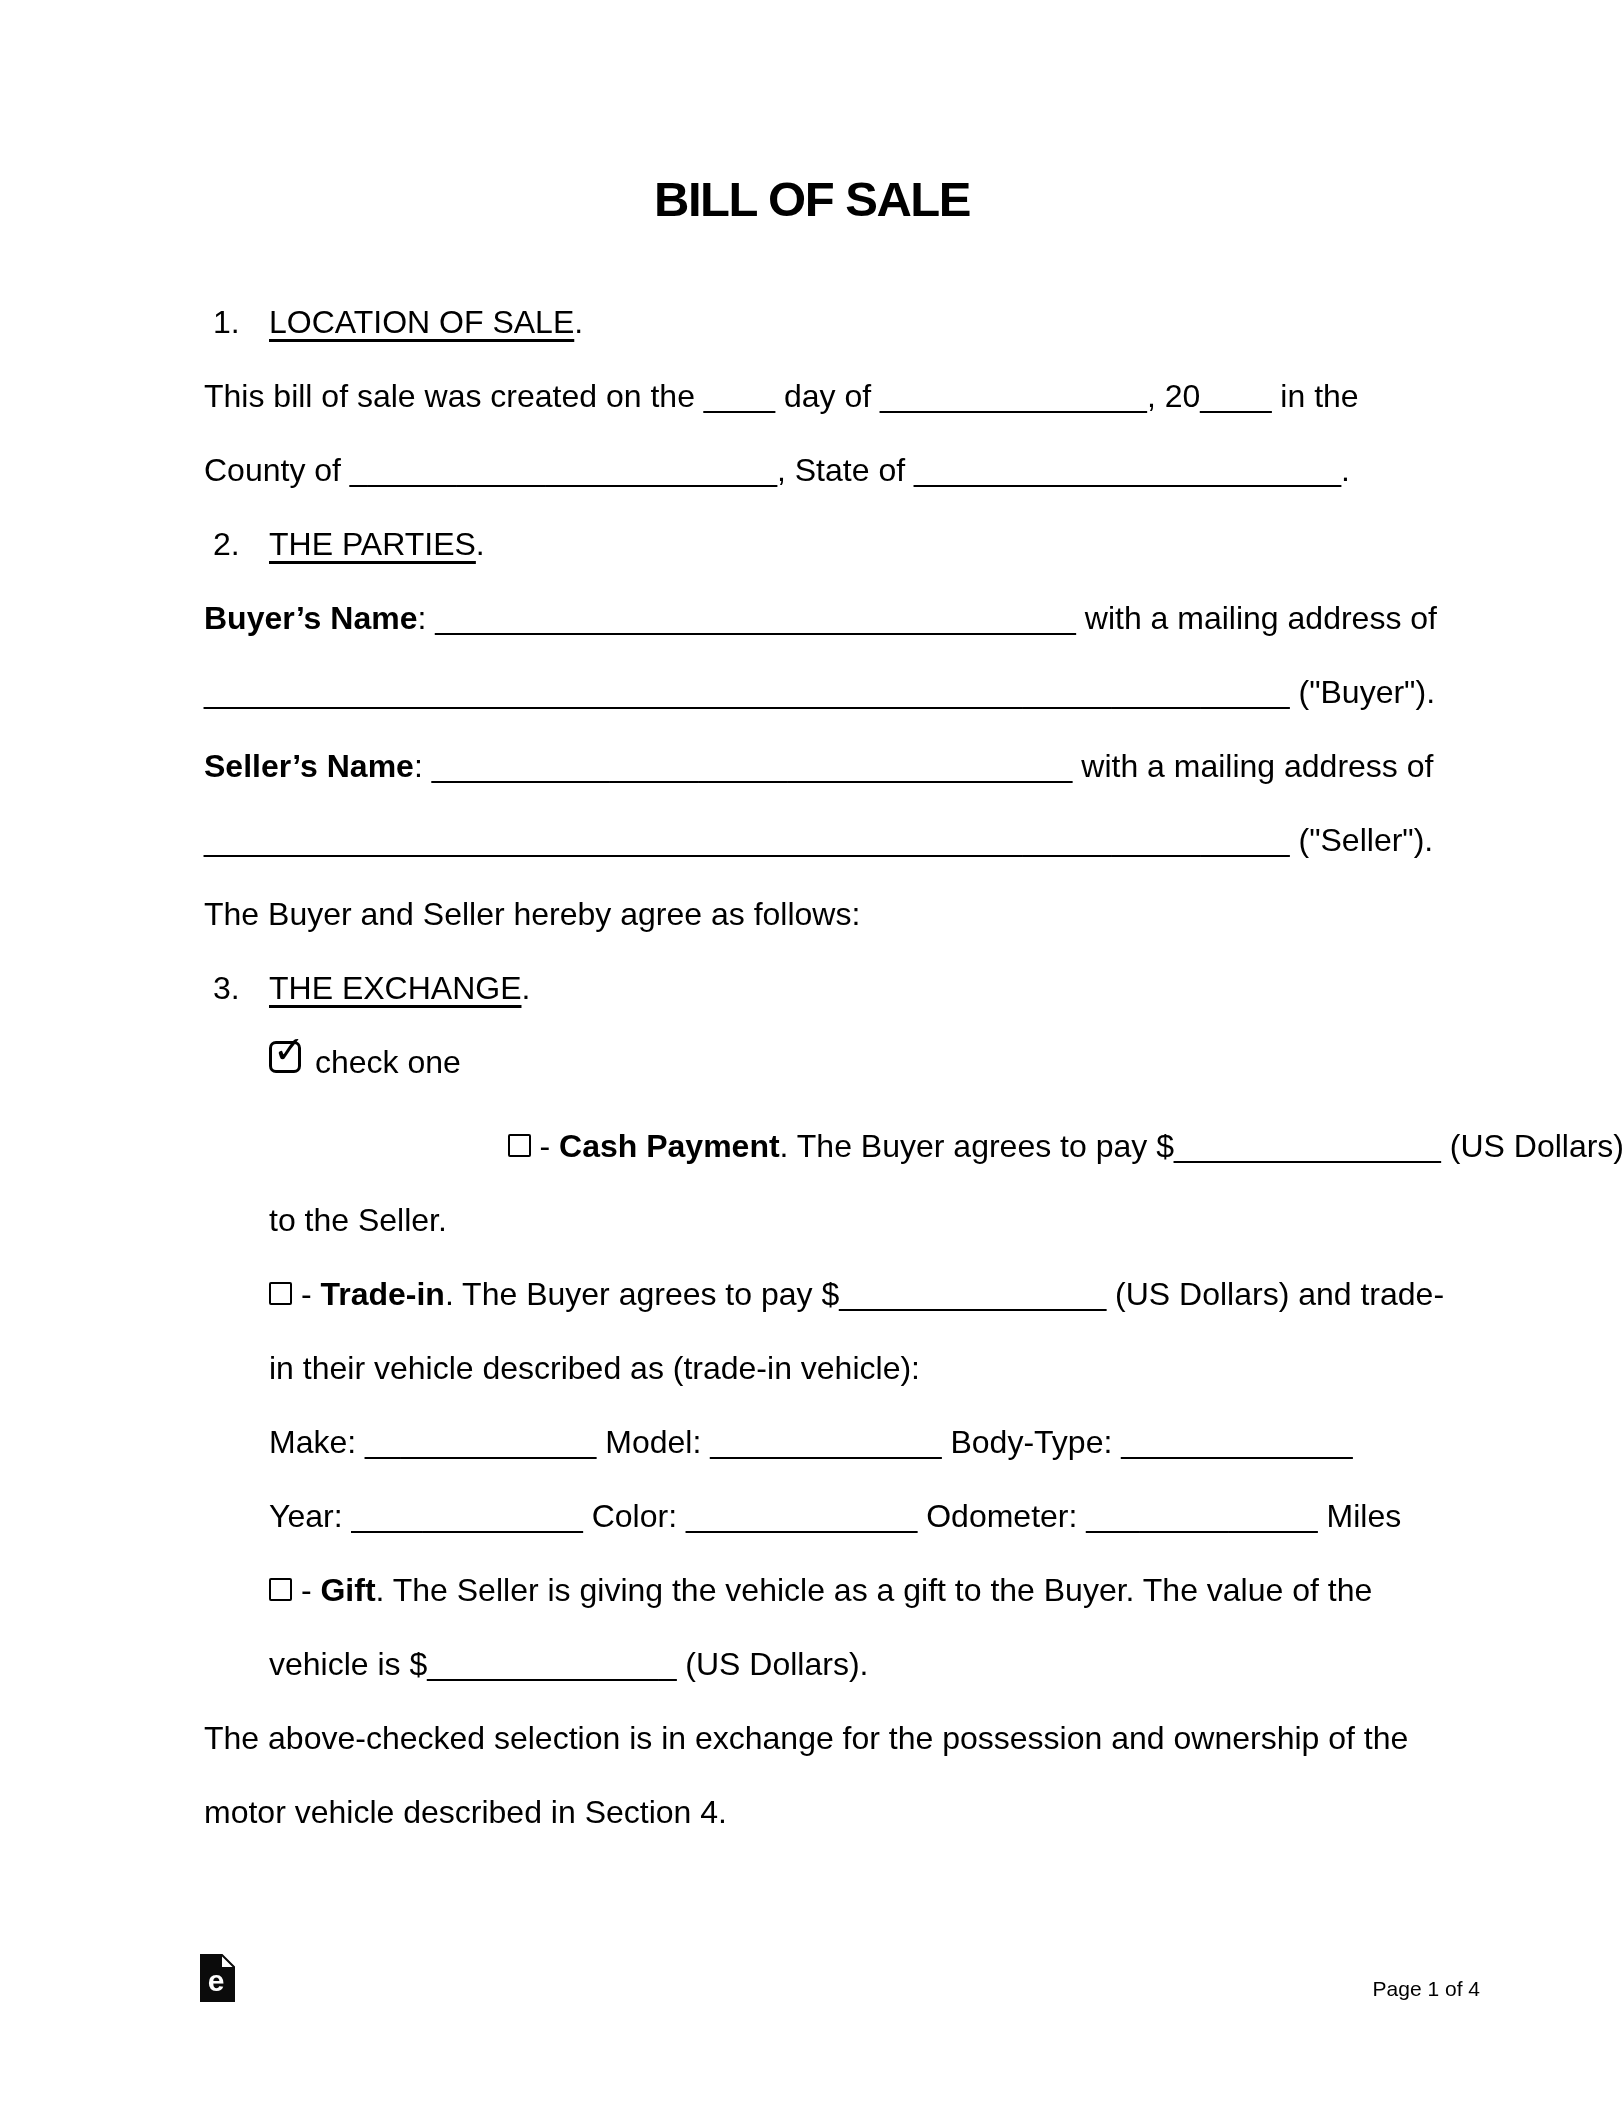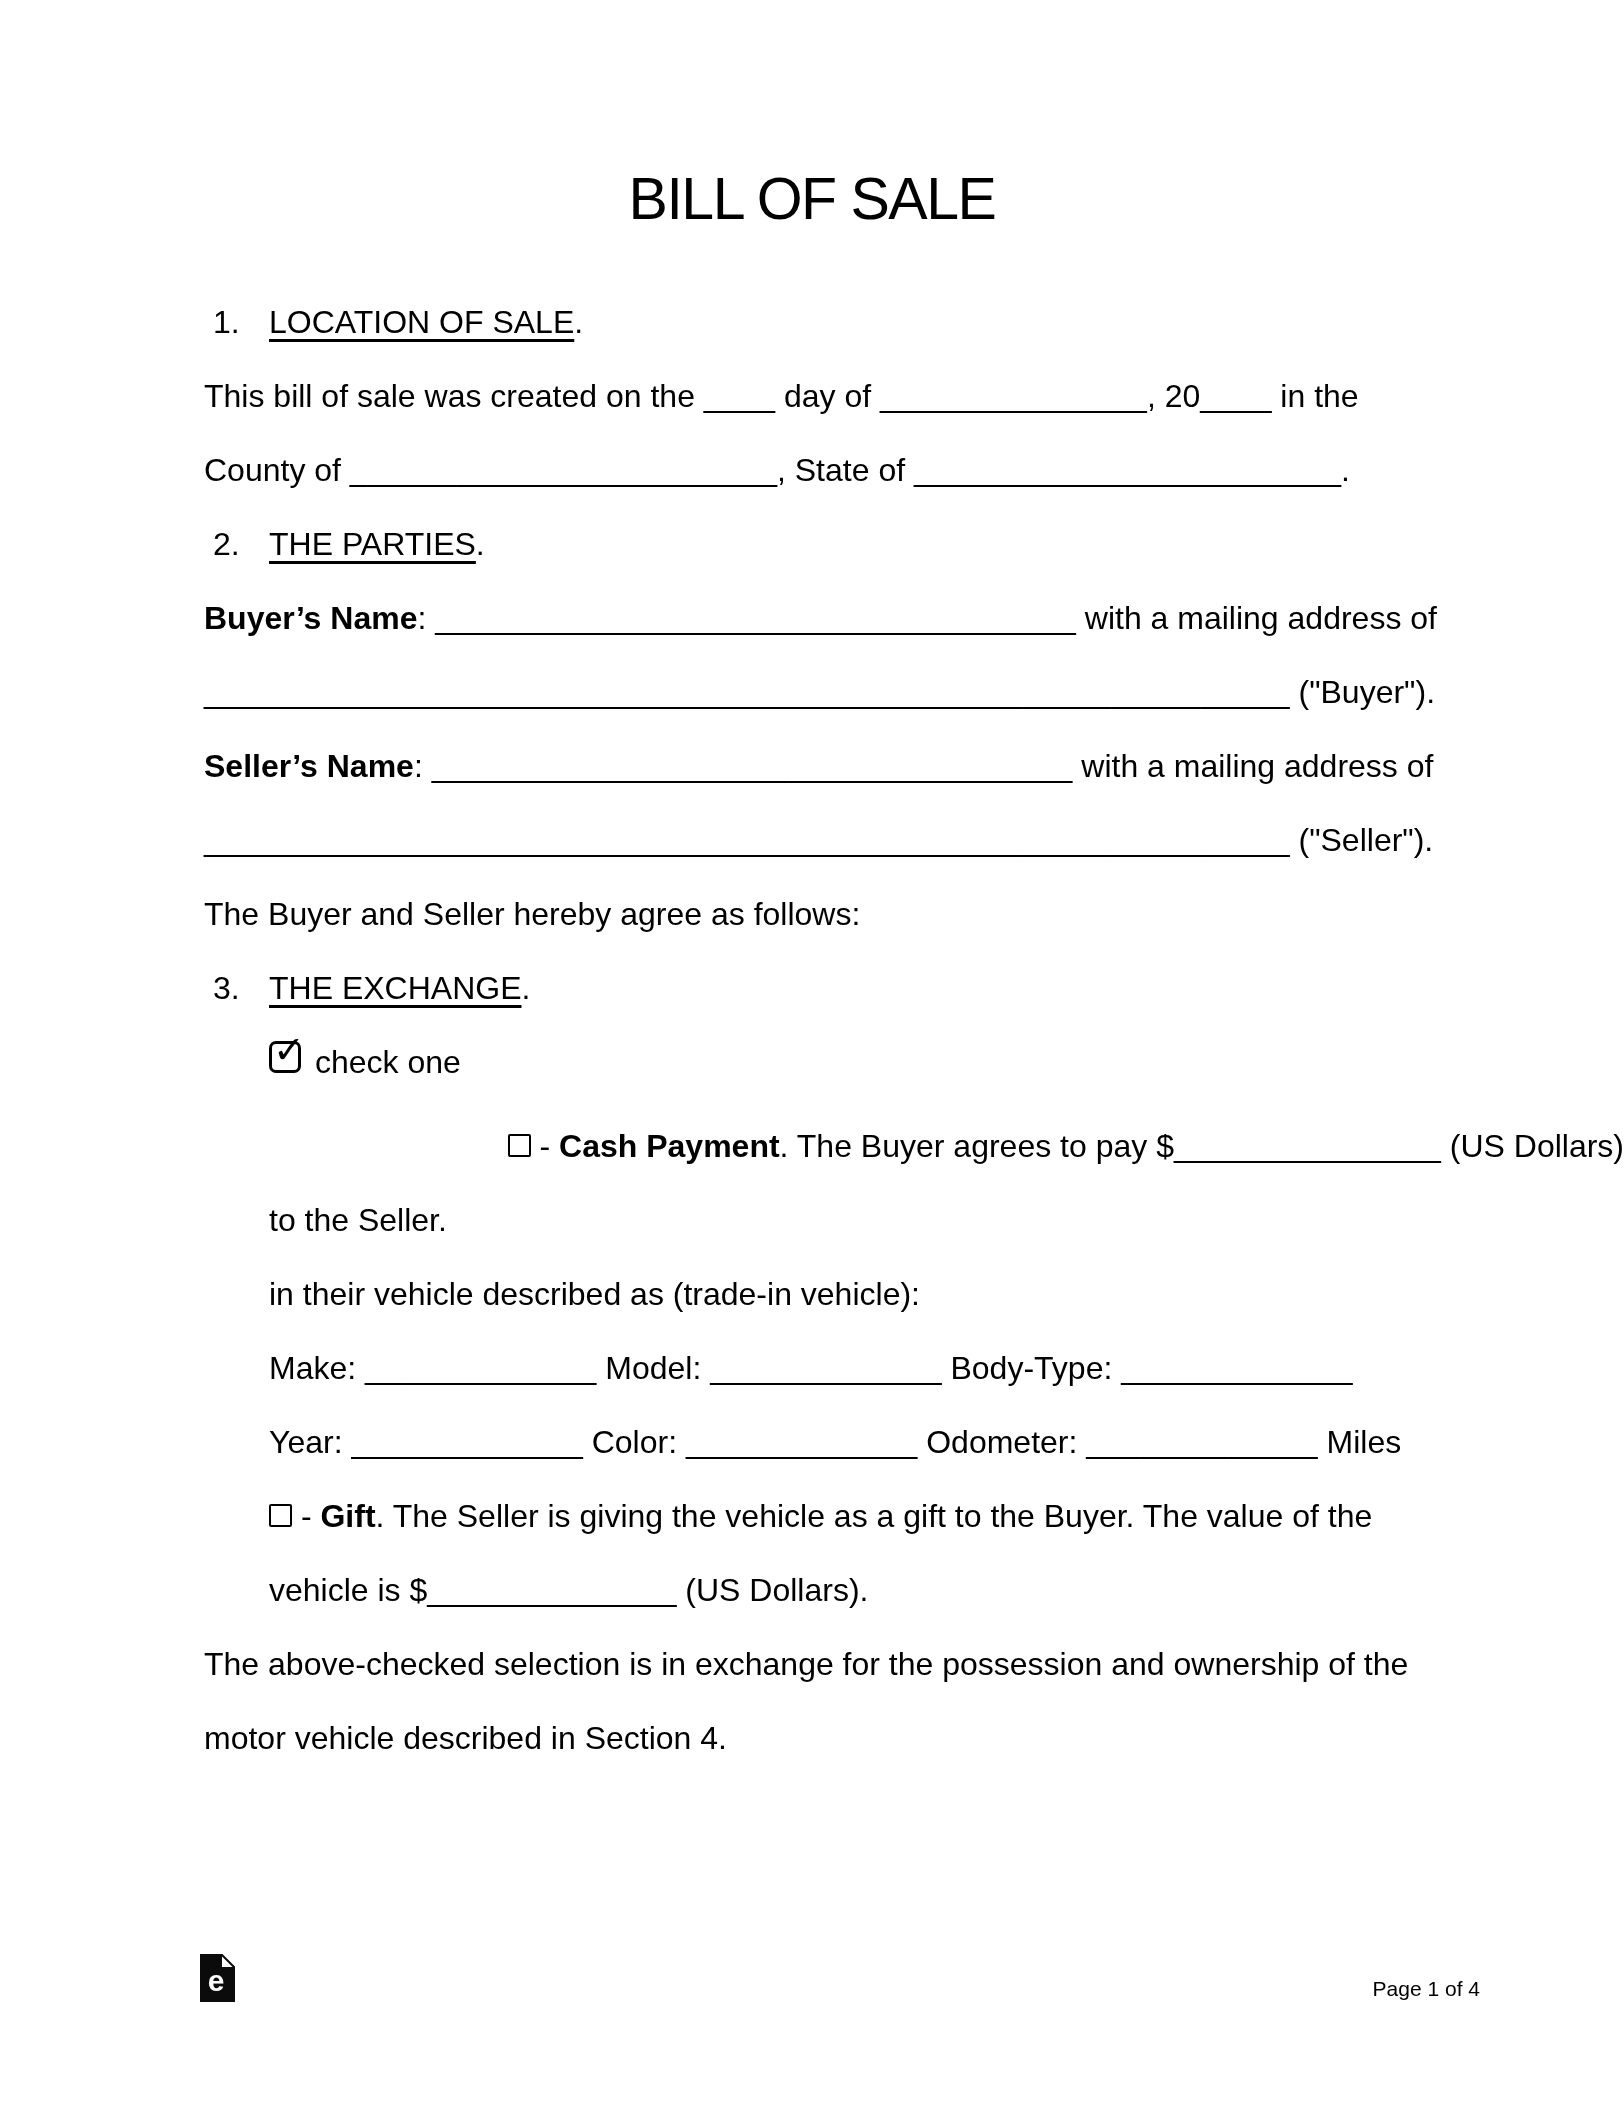--- a/index.html
+++ b/index.html
@@ -10,22 +10,22 @@
     background: #ffffff;
     font-family: "Liberation Sans", "DejaVu Sans", sans-serif;
     color: #000;
     overflow: hidden;
   }
   .doc-title {
     position: absolute;
     top: 162px; left: 0; right: 0;
     height: 74px; line-height: 74px;
     text-align: center;
-    font-size: 59px;
-    font-weight: normal;
+    font-size: 49px;
+    font-weight: bold;
     letter-spacing: -1.5px;
     white-space: nowrap;
   }
   .doc-body {
     position: absolute;
     left: 178px; top: 285px; right: 0;
     font-size: 32px;
   }
   .line {
     height: 74px;
@@ -94,20 +94,21 @@
       <div class="line heading"><span class="h-num">2.</span><span class="seg-h">THE PARTIES</span><span>.</span></div>
       <div class="line"><span class="seg-b">Buyer’s Name</span><span>: </span><span class="seg-blank">____________________________________</span><span> with a mailing address of</span></div>
       <div class="line"><span class="seg-blank">_____________________________________________________________</span><span> ("Buyer").</span></div>
       <div class="line"><span class="seg-b">Seller’s Name</span><span>: </span><span class="seg-blank">____________________________________</span><span> with a mailing address of</span></div>
       <div class="line"><span class="seg-blank">_____________________________________________________________</span><span> ("Seller").</span></div>
       <div class="line"><span>The Buyer and Seller hereby agree as follows:</span></div>
       <div class="line heading"><span class="h-num">3.</span><span class="seg-h">THE EXCHANGE</span><span>.</span></div>
       <div class="line indent"><span class="cb-lg"><span class="cb-check">✓</span></span><span> check one</span></div>
       <div class="line indent gap"><span class="cb-sm"></span><span> - </span><span class="seg-b">Cash Payment</span><span>. The Buyer agrees to pay $</span><span class="seg-blank">_______________</span><span> (US Dollars)</span></div>
       <div class="line indent"><span>to the Seller.</span></div>
+      <div class="line indent"><span class="cb-sm"></span><span> - </span><span class="seg-b">Trade-in</span><span>. The Buyer agrees to pay $</span><span class="seg-blank">_______________</span><span> (US Dollars) and trade-</span></div>
       <div class="line indent"><span>in their vehicle described as (trade-in vehicle):</span></div>
       <div class="line indent"><span>Make: </span><span class="seg-blank">_____________</span><span> Model: </span><span class="seg-blank">_____________</span><span> Body-Type: </span><span class="seg-blank">_____________</span></div>
       <div class="line indent"><span>Year: </span><span class="seg-blank">_____________</span><span> Color: </span><span class="seg-blank">_____________</span><span> Odometer: </span><span class="seg-blank">_____________</span><span> Miles</span></div>
       <div class="line indent"><span class="cb-sm"></span><span> - </span><span class="seg-b">Gift</span><span>. The Seller is giving the vehicle as a gift to the Buyer. The value of the</span></div>
       <div class="line indent"><span>vehicle is $</span><span class="seg-blank">______________</span><span> (US Dollars).</span></div>
       <div class="line"><span>The above-checked selection is in exchange for the possession and ownership of the</span></div>
       <div class="line"><span>motor vehicle described in Section 4.</span></div>
     </div>
 
   <svg class="footer-logo" viewBox="0 0 35 48">

